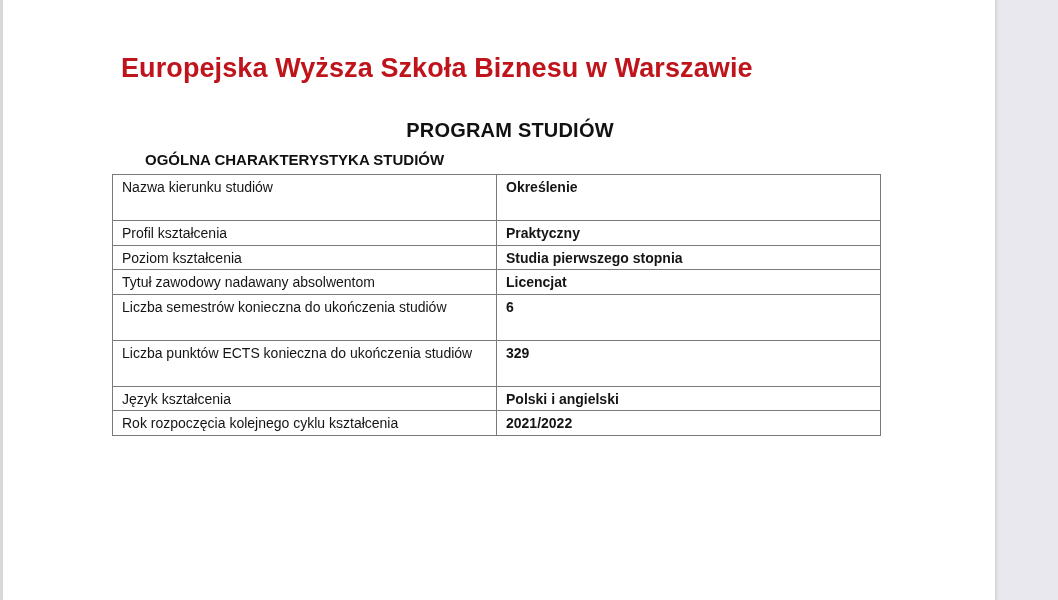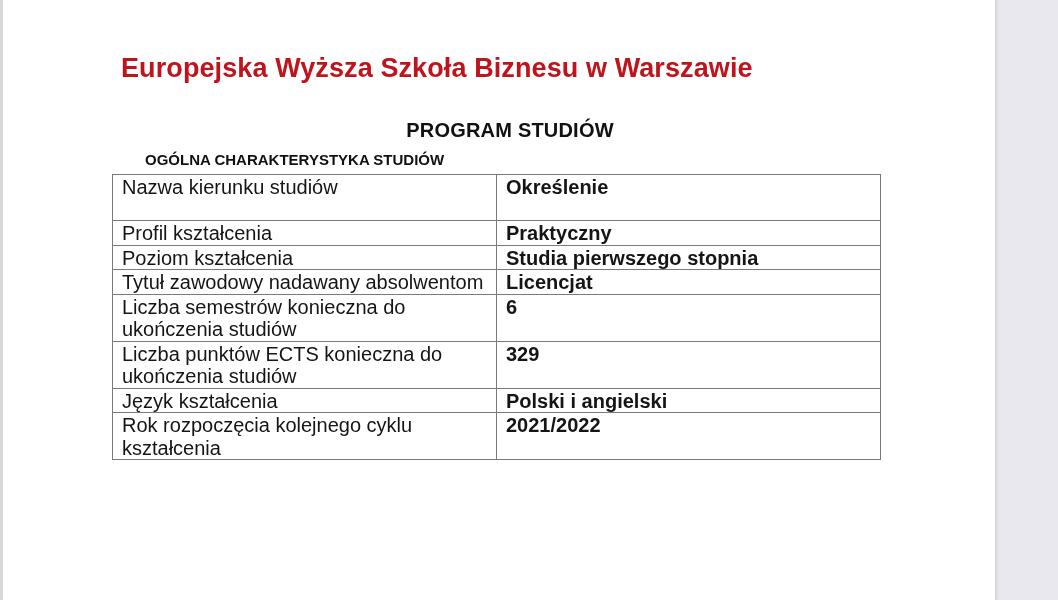--- a/index.html
+++ b/index.html
@@ -69,21 +69,21 @@
       color: #111;
       white-space: nowrap;
       margin-left: 24px;
     }
     table.info {
       position: absolute;
       left: 109px;
       top: 174px;
       width: 769px;
       border-collapse: collapse;
-      font-size: 20px;
+      font-size: 14px;
       color: #151515;
     }
     table.info td {
       border: 1.5px solid #7a7a7a;
       vertical-align: top;
       padding: 1px 9px 0 9px;
       line-height: 22.5px;
     }
     table.info td.label { width: 365px; font-weight: normal; }
     table.info td.value { font-weight: bold; }

